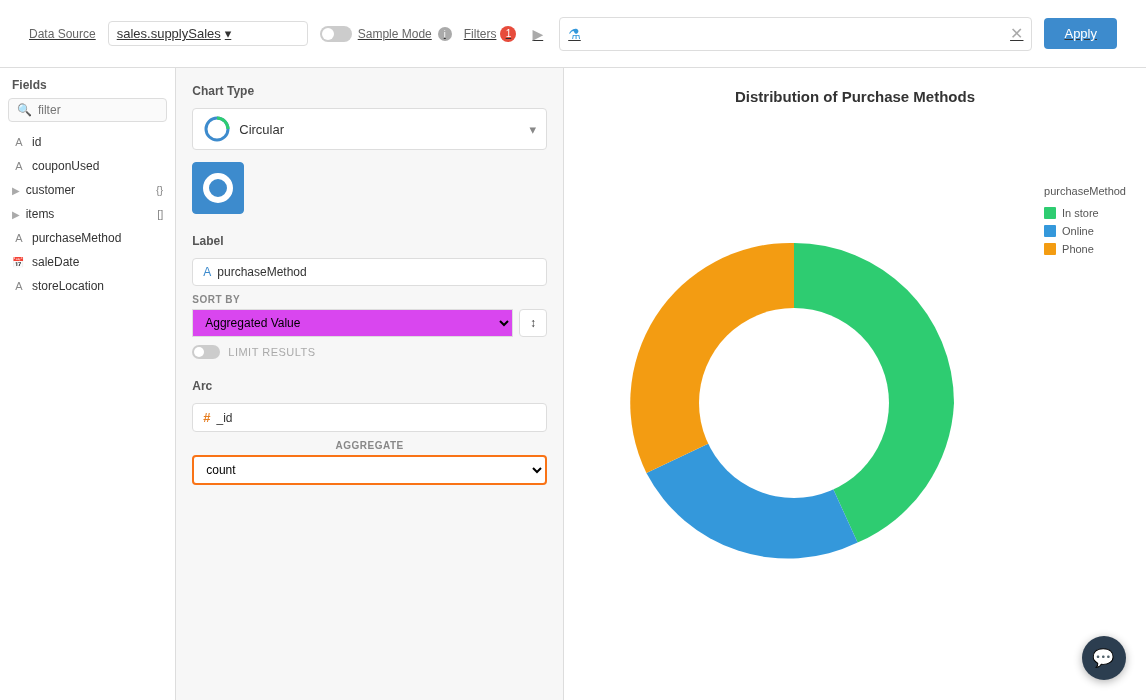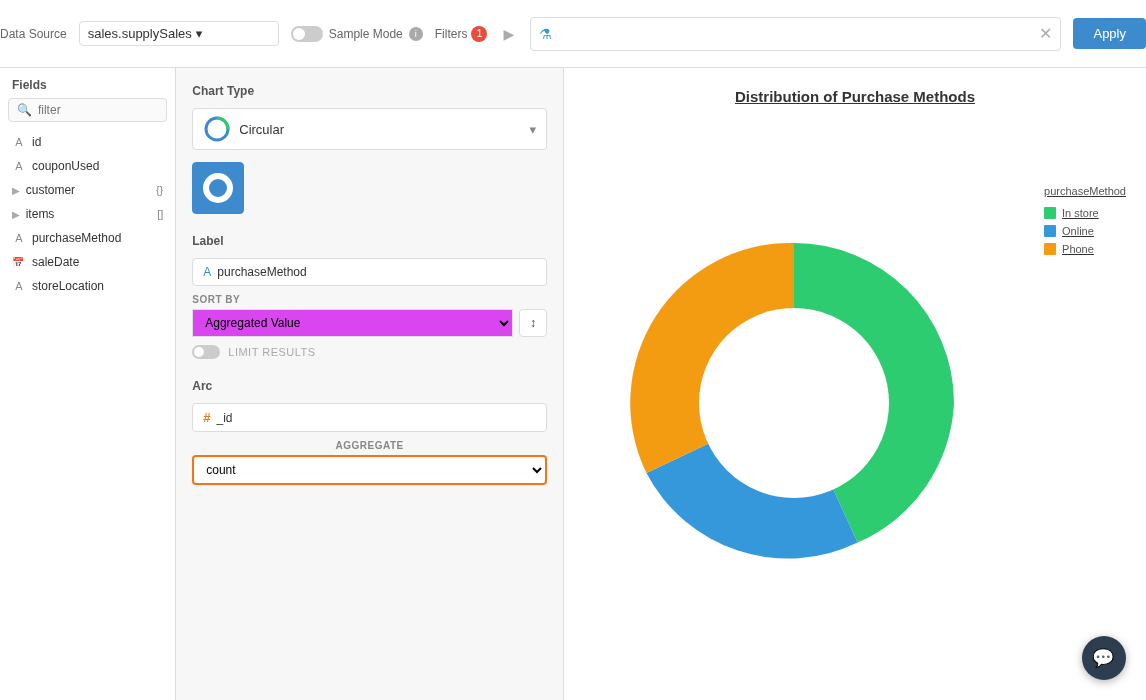--- a/index.html
+++ b/index.html
@@ -1,19 +1,19 @@
 <!DOCTYPE html>
 <html><head>
   <meta charset="utf-8">
   <style>
     * { box-sizing: border-box; margin: 0; padding: 0; }
     body { font-family: -apple-system, BlinkMacSystemFont, 'Segoe UI', sans-serif; font-size: 13px; background: #f5f5f5; color: #333; height: 700px; width: 1146px; overflow: hidden; }
 
     
-    .top-bar { display: flex; align-items: center; background: #fff; border-bottom: 1px solid #ddd; padding: 8px 0; gap: 12px; height: 68px; }
+    .top-bar { display: flex; align-items: center; background: #fff; border-bottom: 1px solid #ddd; padding: 8px 29px; gap: 12px; height: 68px; text-decoration: underline; }
     .top-bar-label { font-size: 12px; color: #666; white-space: nowrap; }
     .sample-mode-group { display: flex; align-items: center; gap: 6px; }
     .toggle { width: 32px; height: 16px; background: #ccc; border-radius: 8px; position: relative; cursor: pointer; }
     .toggle-knob { width: 12px; height: 12px; background: #fff; border-radius: 50%; position: absolute; top: 2px; left: 2px; }
     .info-badge { display: inline-flex; align-items: center; justify-content: center; width: 14px; height: 14px; background: #aaa; color: #fff; border-radius: 50%; font-size: 9px; cursor: pointer; }
     .filters-label { display: flex; align-items: center; gap: 4px; font-size: 12px; color: #666; white-space: nowrap; }
     .filter-count { background: #e74c3c; color: #fff; border-radius: 50%; width: 16px; height: 16px; display: flex; align-items: center; justify-content: center; font-size: 10px; }
     .datasource-select { display: flex; align-items: center; border: 1px solid #ddd; border-radius: 4px; background: #fff; padding: 4px 8px; gap: 4px; min-width: 200px; cursor: pointer; }
     .datasource-select span { flex: 1; font-size: 13px; }
     .arrow-right { color: #aaa; font-size: 14px; margin: 0 4px; }
@@ -60,21 +60,21 @@
     .mini-toggle { width: 28px; height: 14px; background: #ccc; border-radius: 7px; position: relative; }
     .mini-toggle-knob { width: 10px; height: 10px; background: #fff; border-radius: 50%; position: absolute; top: 2px; left: 2px; }
     .limit-label { font-size: 11px; color: #aaa; text-transform: uppercase; letter-spacing: 0.5px; }
 
     .aggregate-label { font-size: 10px; color: #888; font-weight: 600; margin-bottom: 4px; text-transform: uppercase; letter-spacing: 0.5px; text-align: center; }
     .aggregate-select { width: 100%; border: 2px solid #f97316; border-radius: 4px; padding: 5px 8px; font-size: 12px; background: #fff; cursor: pointer; }
     .arc-field-pill { display: flex; align-items: center; border: 1px solid #ddd; border-radius: 4px; background: #fff; padding: 6px 10px; gap: 6px; margin-bottom: 8px; }
     .hash-icon { color: #e67e22; font-size: 13px; font-weight: bold; }
 
     
-    .chart-area { flex: 1; background: #fff; display: flex; flex-direction: column; align-items: center; justify-content: flex-end; padding: 20px; position: relative; text-decoration: underline; }
+    .chart-area { flex: 1; background: #fff; display: flex; flex-direction: column; align-items: center; justify-content: flex-end; padding: 20px; position: relative; }
     .chart-title { font-size: 15px; font-weight: 600; color: #333; margin-bottom: 20px; align-self: center; }
     .chart-container { display: flex; align-items: center; justify-content: center; flex: 1; width: 100%; gap: 40px; }
     .legend { display: flex; flex-direction: column; gap: 6px; align-self: flex-start; margin-top: 60px; }
     .legend-title { font-size: 11px; color: #555; margin-bottom: 4px; }
     .legend-item { display: flex; align-items: center; gap: 6px; font-size: 11px; color: #555; }
     .legend-color { width: 12px; height: 12px; border-radius: 1px; }
 
     
     .chat-btn { position: absolute; bottom: 20px; right: 20px; width: 44px; height: 44px; background: #2c3e50; border-radius: 50%; display: flex; align-items: center; justify-content: center; cursor: pointer; color: #fff; font-size: 18px; box-shadow: 0 2px 8px rgba(0,0,0,0.3); }
   </style>

